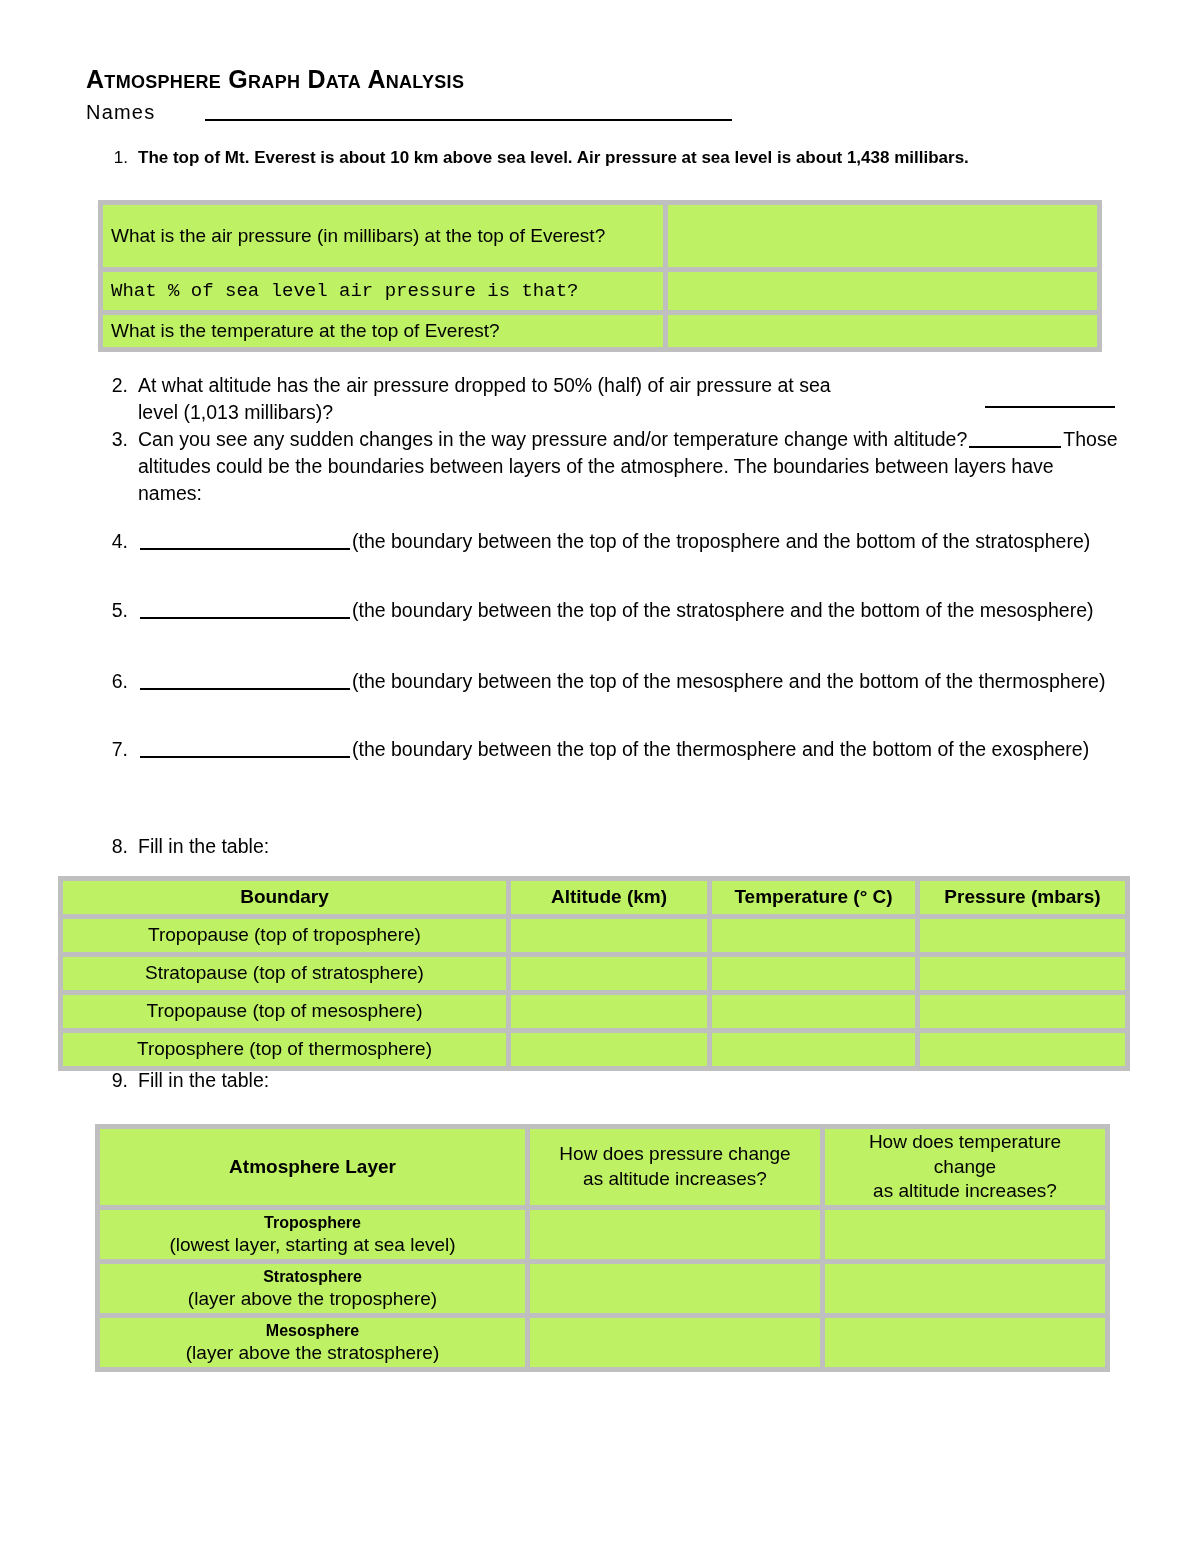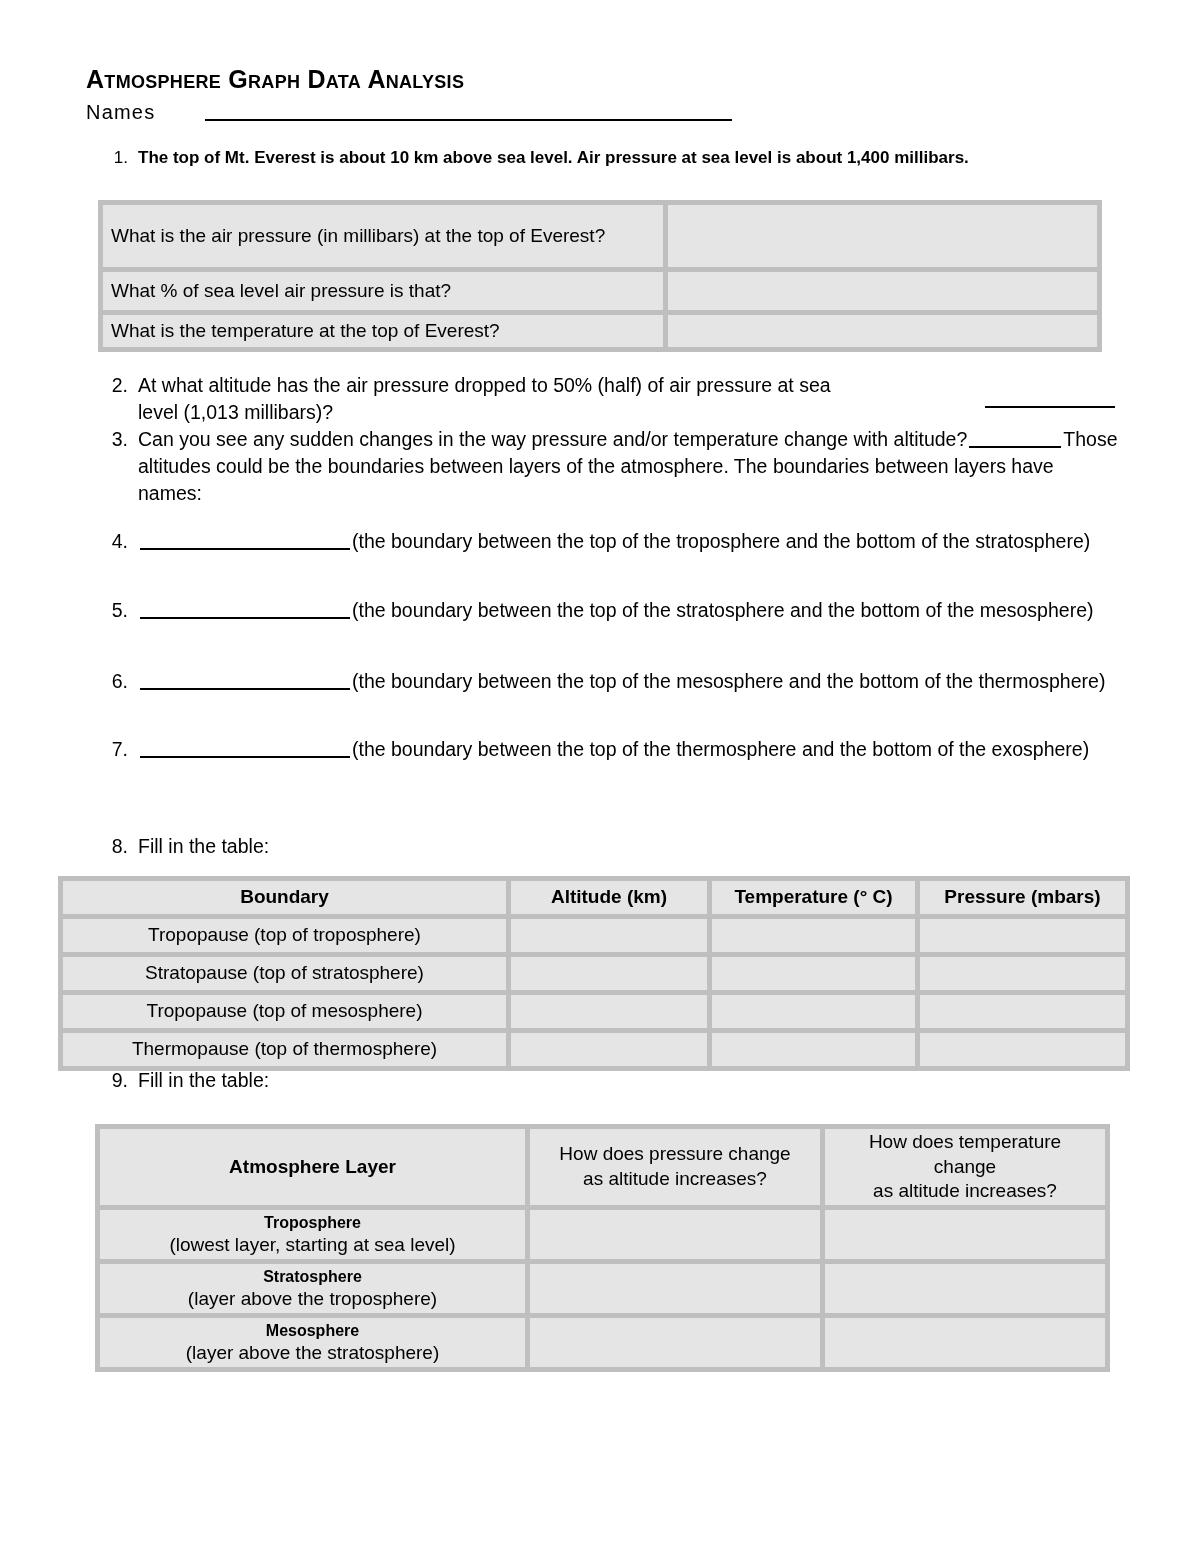--- a/index.html
+++ b/index.html
@@ -131,41 +131,41 @@
     padding: 5px;
     border-collapse: separate;
   }
   .grow {
     display: flex;
     width: 100%;
     box-sizing: border-box;
   }
   .grow + .grow { margin-top: 5px; }
   .gcell {
-    background: #e5e5e5;
+    background: #bef264;
     box-sizing: border-box;
     padding: 16px 8px;
     font-size: 19px;
     line-height: 1.28;
     display: flex;
     flex-direction: column;
     justify-content: center;
     overflow: hidden;
   }
   .gcell + .gcell { margin-left: 5px; }
   .gcell.center { align-items: center; text-align: center; }
   .gcell.left { align-items: flex-start; text-align: left; }
   .gcell.bold { font-weight: bold; }
 
   
   .table1 { left: 98px; top: 200px; width: 1004px; }
   .t1-q { flex: 0 0 560px; }
   .t1-a { flex: 1 1 auto; }
   .t1-r1 { height: 62px; }
-  .t1-r2 { height: 38px; }
+  .t1-r2 { height: 38px; font-family: Liberation Mono, monospace; }
   .t1-r3 { height: 32px; }
 
   
   .table2 { left: 58px; top: 876px; width: 1072px; }
   .t2-c1 { flex: 0 0 443px; }
   .t2-c2 { flex: 0 0 196px; }
   .t2-c3 { flex: 0 0 203px; }
   .t2-c4 { flex: 1 1 auto; }
   .t2-row { height: 33px; }
 
@@ -187,21 +187,21 @@
 
   <div class="title">Atmosphere Graph Data Analysis</div>
 
   <div class="names-row">
     <span class="names-label">Names</span>
     <span class="names-rule"></span>
   </div>
 
   <div class="item q1">
     <span class="num">1.</span>
-    <span class="body">The top of Mt. Everest is about 10 km above sea level. Air pressure at sea level is about 1,400 millibars.</span>
+    <span class="body">The top of Mt. Everest is about 10 km above sea level. Air pressure at sea level is about 1,438 millibars.</span>
   </div>
 
   <div class="gtable table1">
     <div class="grow t1-r1">
       <div class="gcell left t1-q">What is the air pressure (in millibars) at the top of Everest?</div>
       <div class="gcell left t1-a"></div>
     </div>
     <div class="grow t1-r2">
       <div class="gcell left t1-q">What % of sea level air pressure is that?</div>
       <div class="gcell left t1-a"></div>
@@ -280,21 +280,21 @@
       <div class="gcell center t2-c3"></div>
       <div class="gcell center t2-c4"></div>
     </div>
     <div class="grow t2-row">
       <div class="gcell center t2-c1">Tropopause (top of mesosphere)</div>
       <div class="gcell center t2-c2"></div>
       <div class="gcell center t2-c3"></div>
       <div class="gcell center t2-c4"></div>
     </div>
     <div class="grow t2-row">
-      <div class="gcell center t2-c1">Thermopause (top of thermosphere)</div>
+      <div class="gcell center t2-c1">Troposphere (top of thermosphere)</div>
       <div class="gcell center t2-c2"></div>
       <div class="gcell center t2-c3"></div>
       <div class="gcell center t2-c4"></div>
     </div>
   </div>
 
   <div class="item q9">
     <span class="num">9.</span>
     <span class="body">Fill in the table:</span>
   </div>

